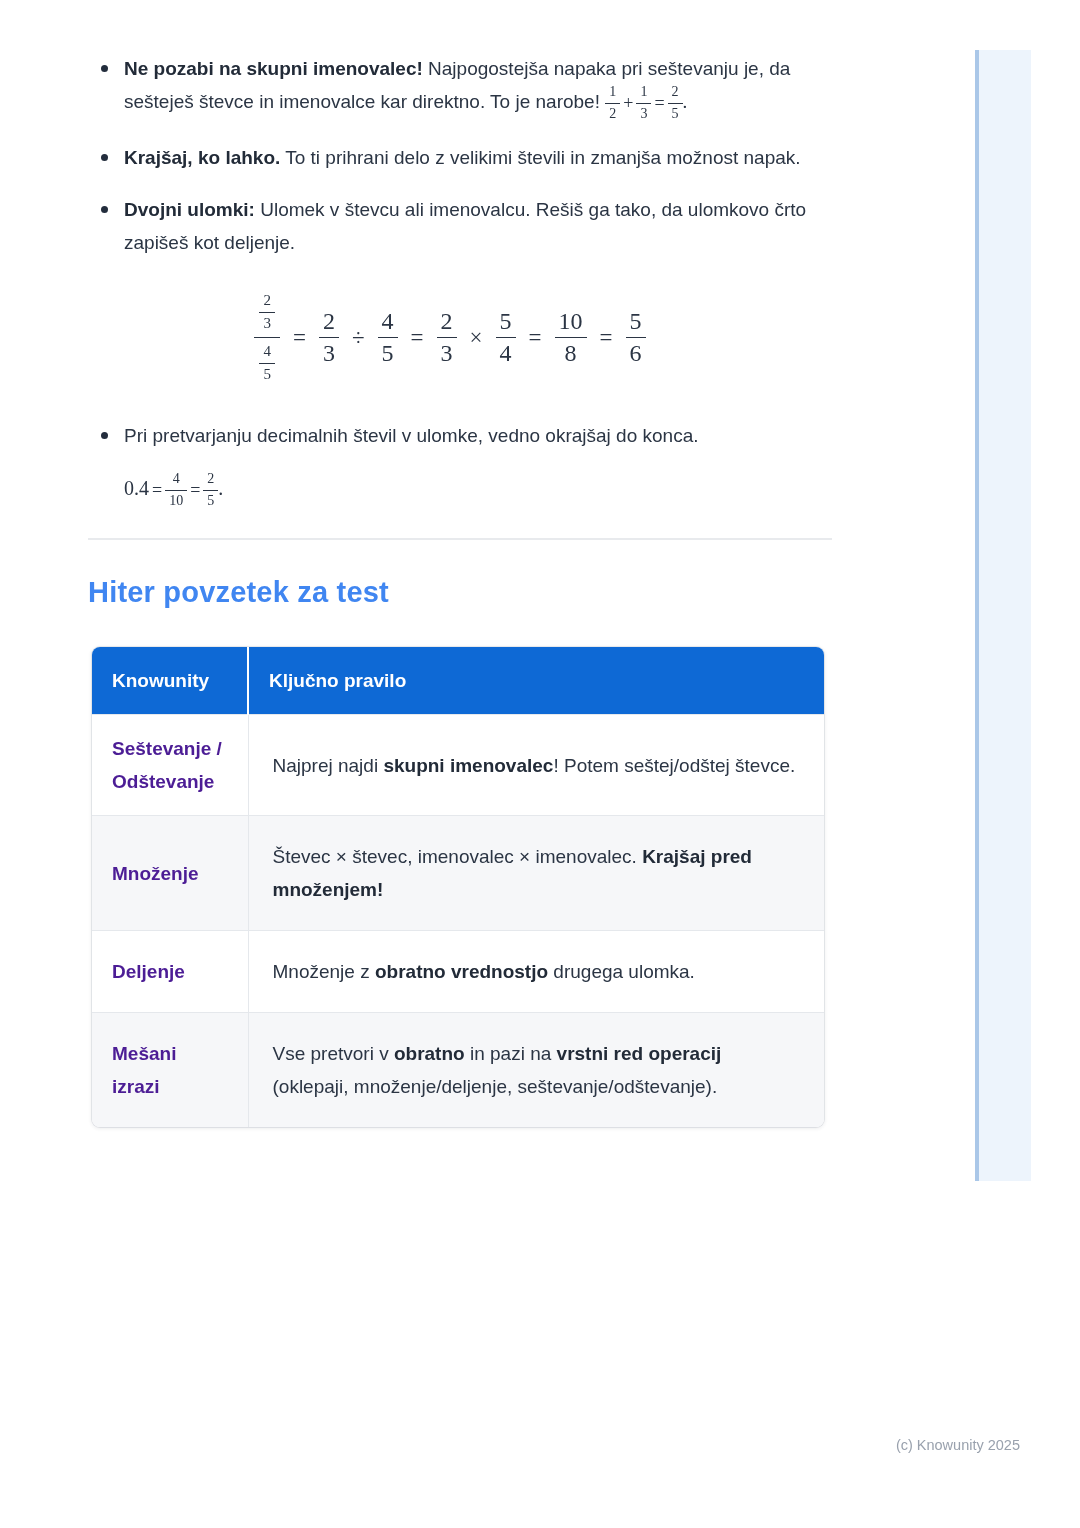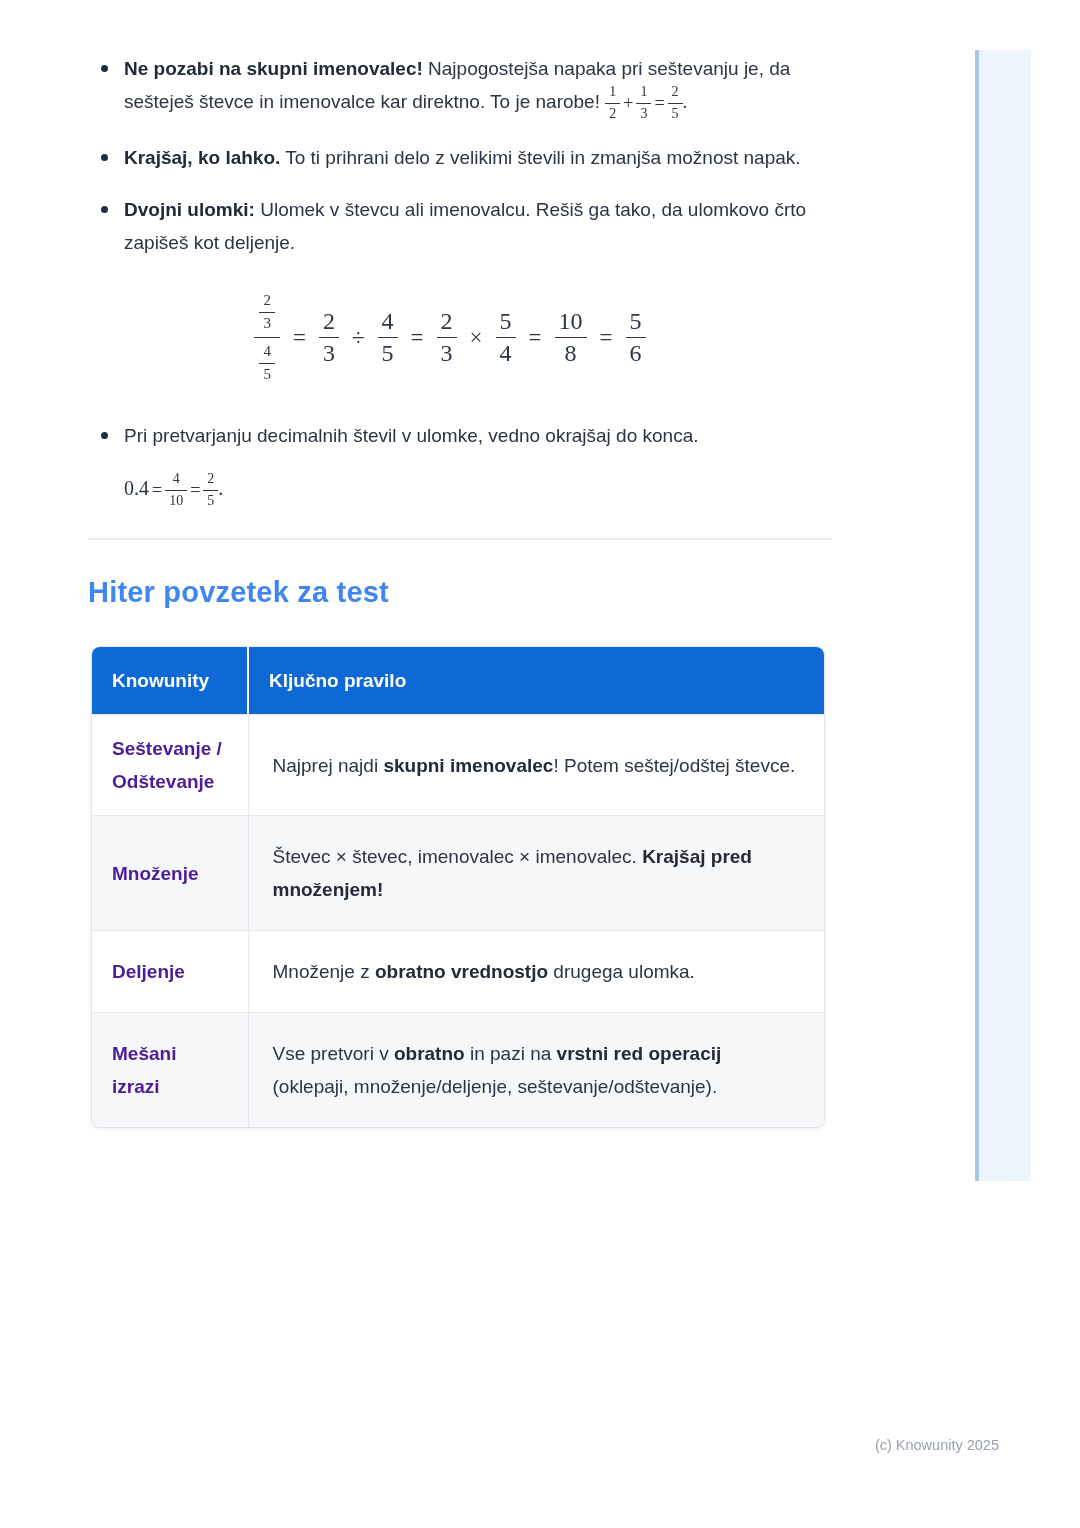--- a/index.html
+++ b/index.html
@@ -119,21 +119,21 @@
     top:50px;
     right:49px;
     width:56px;
     height:1131px;
     background:#edf4fc;
     border-left:4px solid #aac7e8;
   }
   .footer {
     position:absolute;
     top:1437px;
-    right:81px;
+    right:60px;
     font-size:14.5px;
     color:#99a1ad;
   }
 </style>
 </head>
 <body>
 
 <main class="content">
 
   <div class="bullet">

